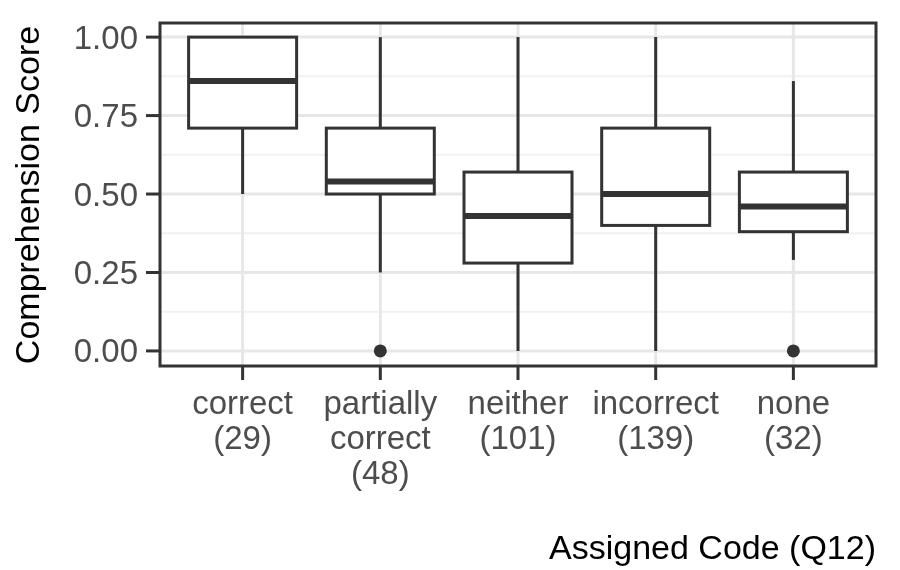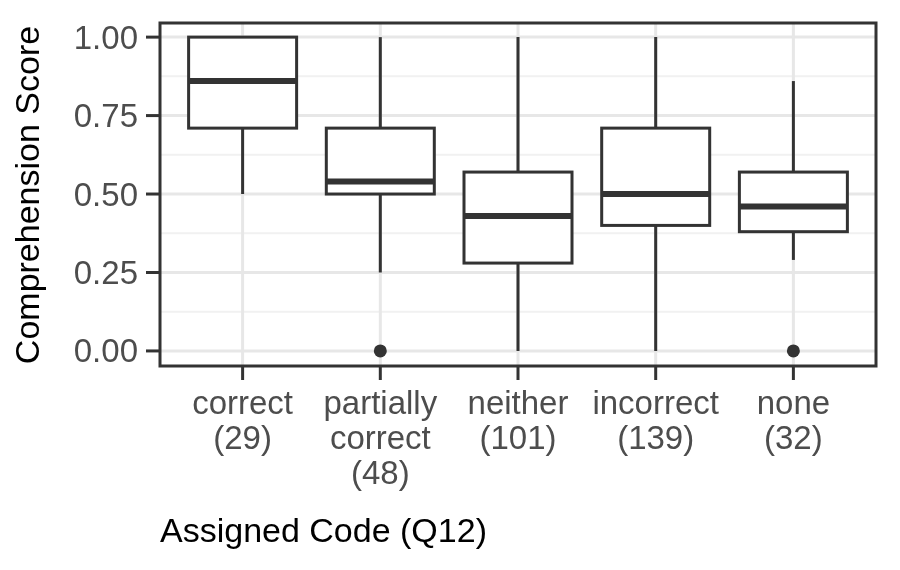--- a/index.html
+++ b/index.html
@@ -14,23 +14,23 @@
   .figure svg { position: absolute; left: 0; top: 0; }
   .axis-title {
     position: absolute;
     color: #000000;
     font-size: 34px;
     line-height: 40px;
     white-space: nowrap;
   }
   .x-title {
     left: 160px;
-    top: 510px;
+    top: 527px;
     width: 716px;
-    text-align: left;
+    text-align: right;
   }
   .y-title {
     left: -171px;
     top: 173px;
     width: 400px;
     height: 44px;
     text-align: center;
     transform: rotate(-90deg);
   }
   .tick-text { fill: #4D4D4D; font-size: 33px; font-family: "Liberation Sans", sans-serif; }

